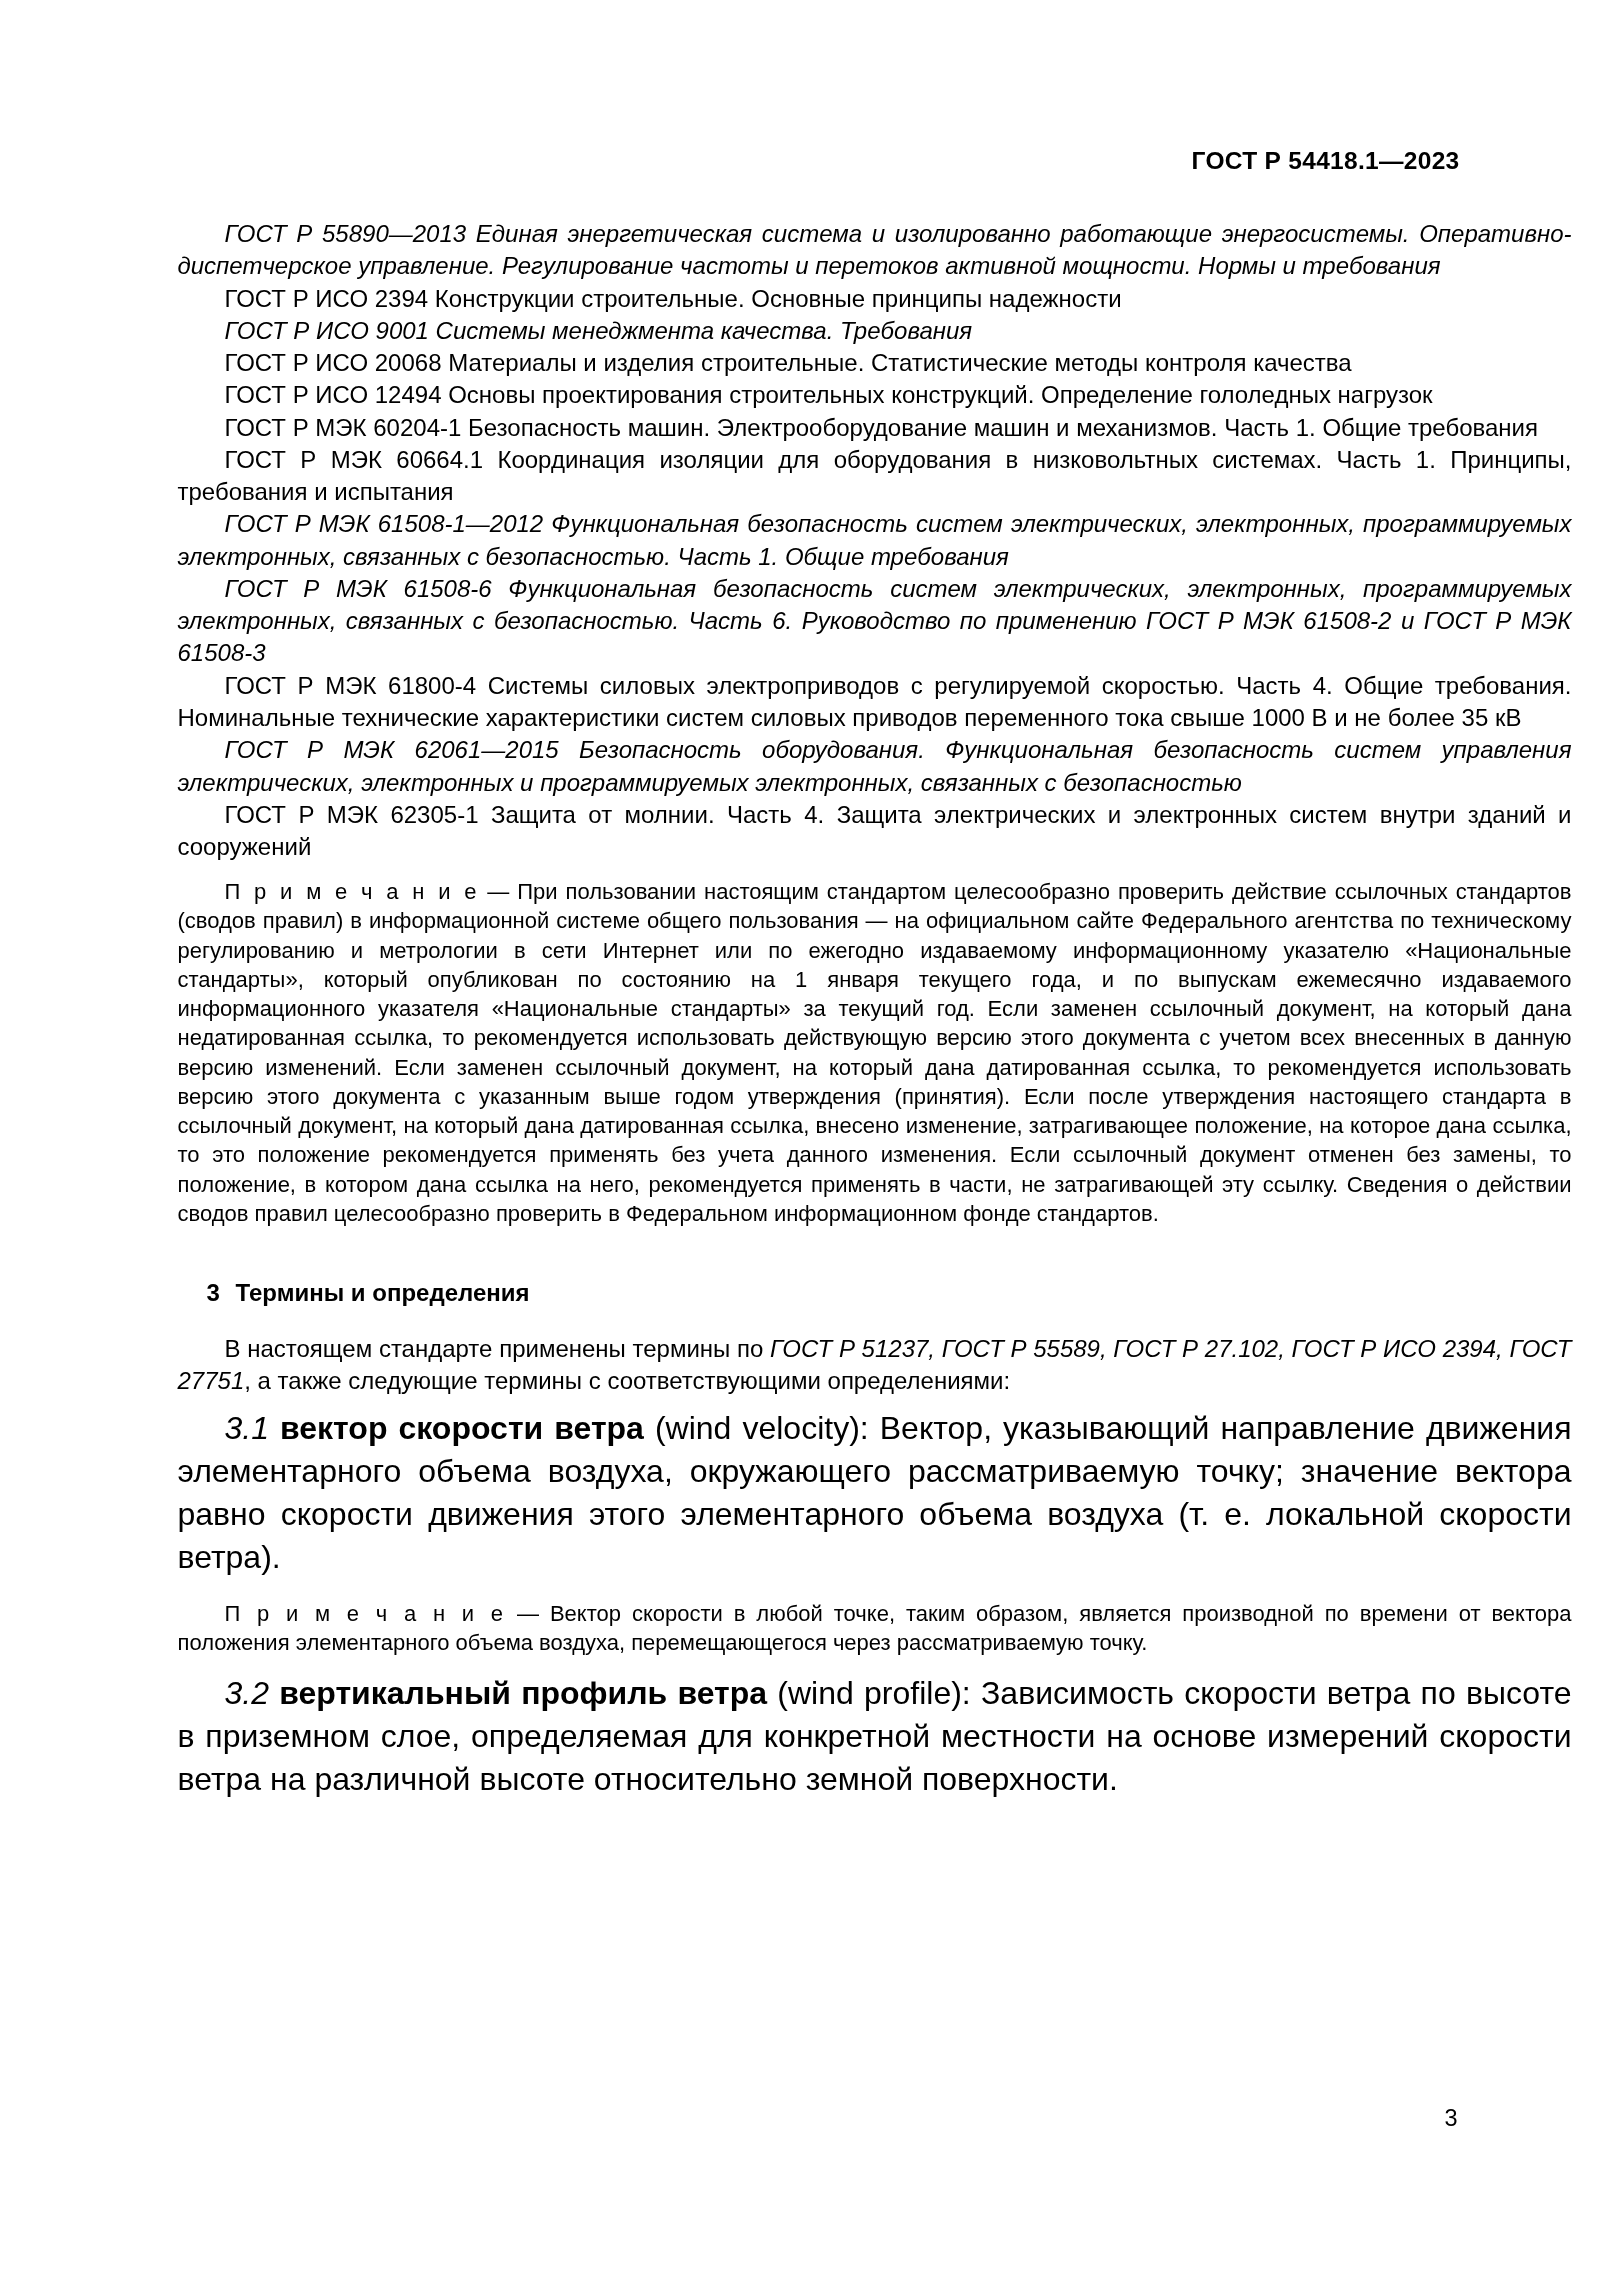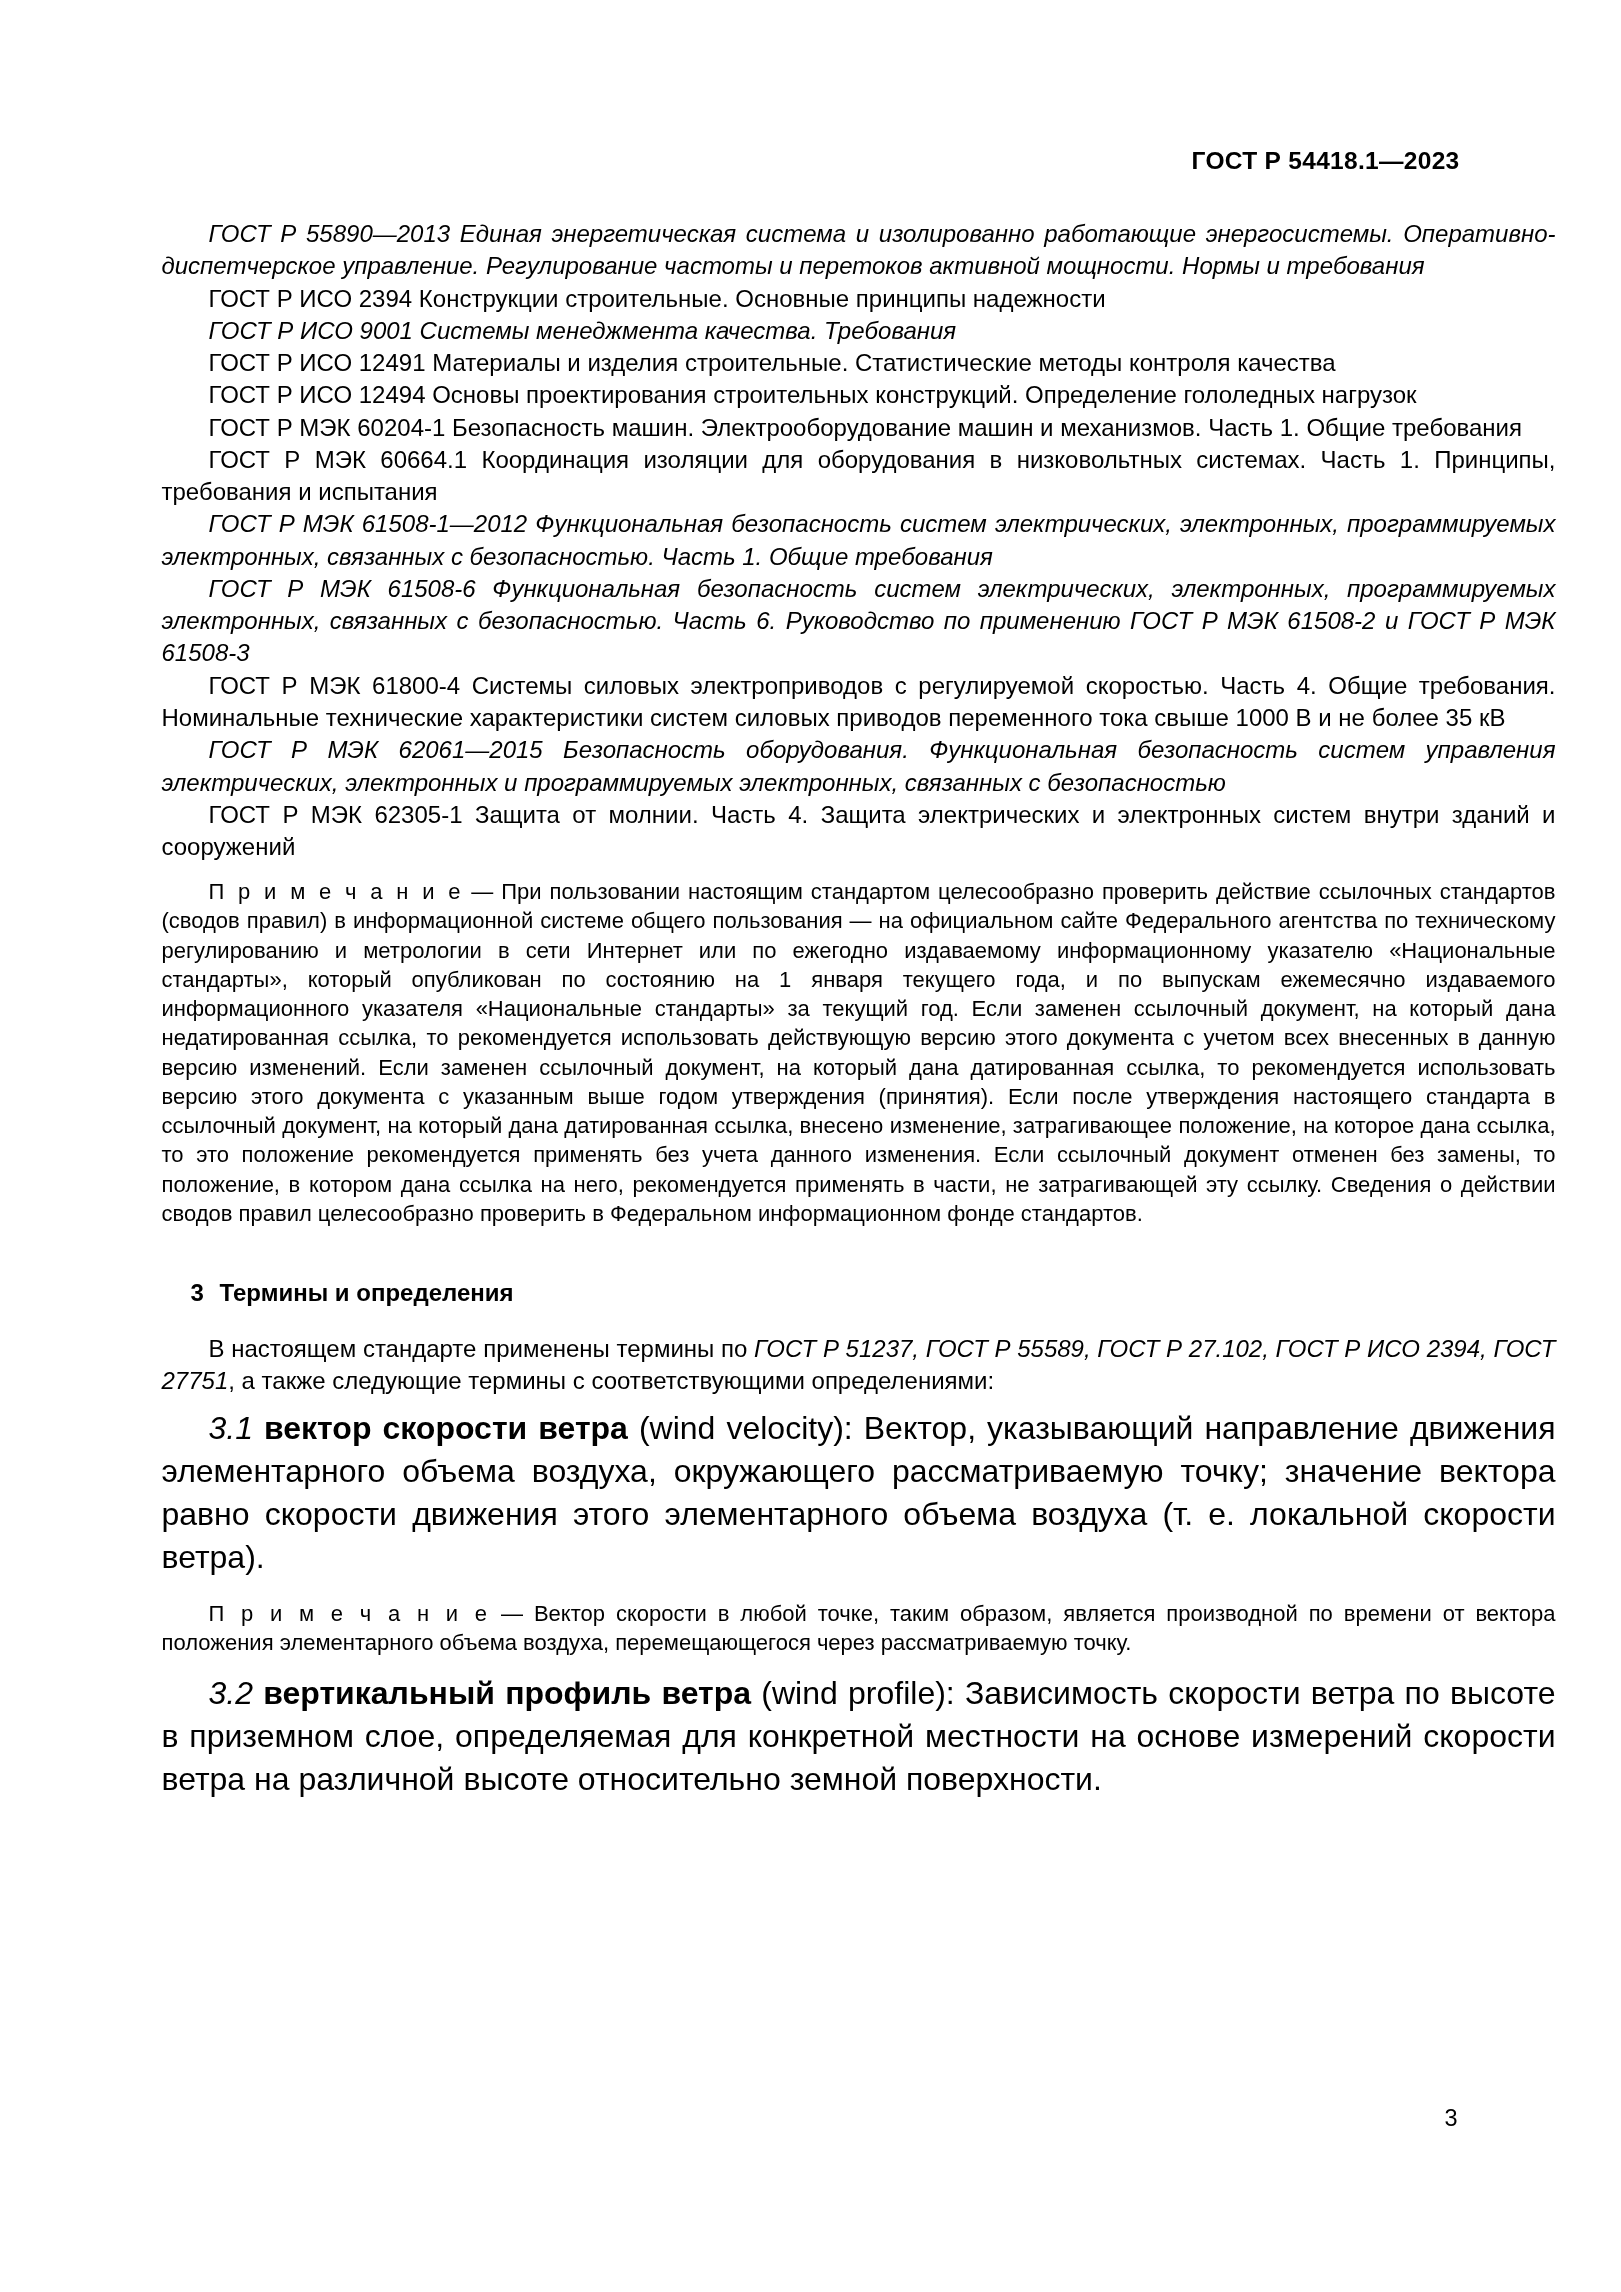--- a/index.html
+++ b/index.html
@@ -20,21 +20,21 @@
   .header {
     position: absolute;
     top: 147px;
     right: 116px;
     font-size: 24.5px;
     font-weight: bold;
     letter-spacing: 0.3px;
   }
   .content {
     position: absolute;
-    left: 116px;
+    left: 132px;
     top: 218px;
     width: 1394px;
   }
   p {
     margin: 0;
     font-size: 24px;
     line-height: 1.345;
     text-align: justify;
     text-justify: inter-word;
   }
@@ -99,21 +99,21 @@
 <div class="page">
 
   <div class="header">ГОСТ Р 54418.1—2023</div>
 
   <div class="content">
 
     <div>
       <p class="ref ital">ГОСТ Р 55890—2013 Единая энергетическая система и изолированно работающие энергосистемы. Оперативно-диспетчерское управление. Регулирование частоты и перетоков активной мощности. Нормы и требования</p>
       <p class="ref">ГОСТ Р ИСО 2394 Конструкции строительные. Основные принципы надежности</p>
       <p class="ref ital">ГОСТ Р ИСО 9001 Системы менеджмента качества. Требования</p>
-      <p class="ref">ГОСТ Р ИСО 12491 Материалы и изделия строительные. Статистические методы контроля качества</p>
+      <p class="ref">ГОСТ Р ИСО 20068 Материалы и изделия строительные. Статистические методы контроля качества</p>
       <p class="ref">ГОСТ Р ИСО 12494 Основы проектирования строительных конструкций. Определение гололедных нагрузок</p>
       <p class="ref">ГОСТ Р МЭК 60204-1 Безопасность машин. Электрооборудование машин и механизмов. Часть 1. Общие требования</p>
       <p class="ref">ГОСТ Р МЭК 60664.1 Координация изоляции для оборудования в низковольтных системах. Часть 1. Принципы, требования и испытания</p>
       <p class="ref ital">ГОСТ Р МЭК 61508-1—2012 Функциональная безопасность систем электрических, электронных, программируемых электронных, связанных с безопасностью. Часть 1. Общие требования</p>
       <p class="ref ital">ГОСТ Р МЭК 61508-6 Функциональная безопасность систем электрических, электронных, программируемых электронных, связанных с безопасностью. Часть 6. Руководство по применению ГОСТ Р МЭК 61508-2 и ГОСТ Р МЭК 61508-3</p>
       <p class="ref">ГОСТ Р МЭК 61800-4 Системы силовых электроприводов с регулируемой скоростью. Часть 4. Общие требования. Номинальные технические характеристики систем силовых приводов переменного тока свыше 1000 В и не более 35 кВ</p>
       <p class="ref ital">ГОСТ Р МЭК 62061—2015 Безопасность оборудования. Функциональная безопасность систем управления электрических, электронных и программируемых электронных, связанных с безопасностью</p>
       <p class="ref">ГОСТ Р МЭК 62305-1 Защита от молнии. Часть 4. Защита электрических и электронных систем внутри зданий и сооружений</p>
     </div>
 

